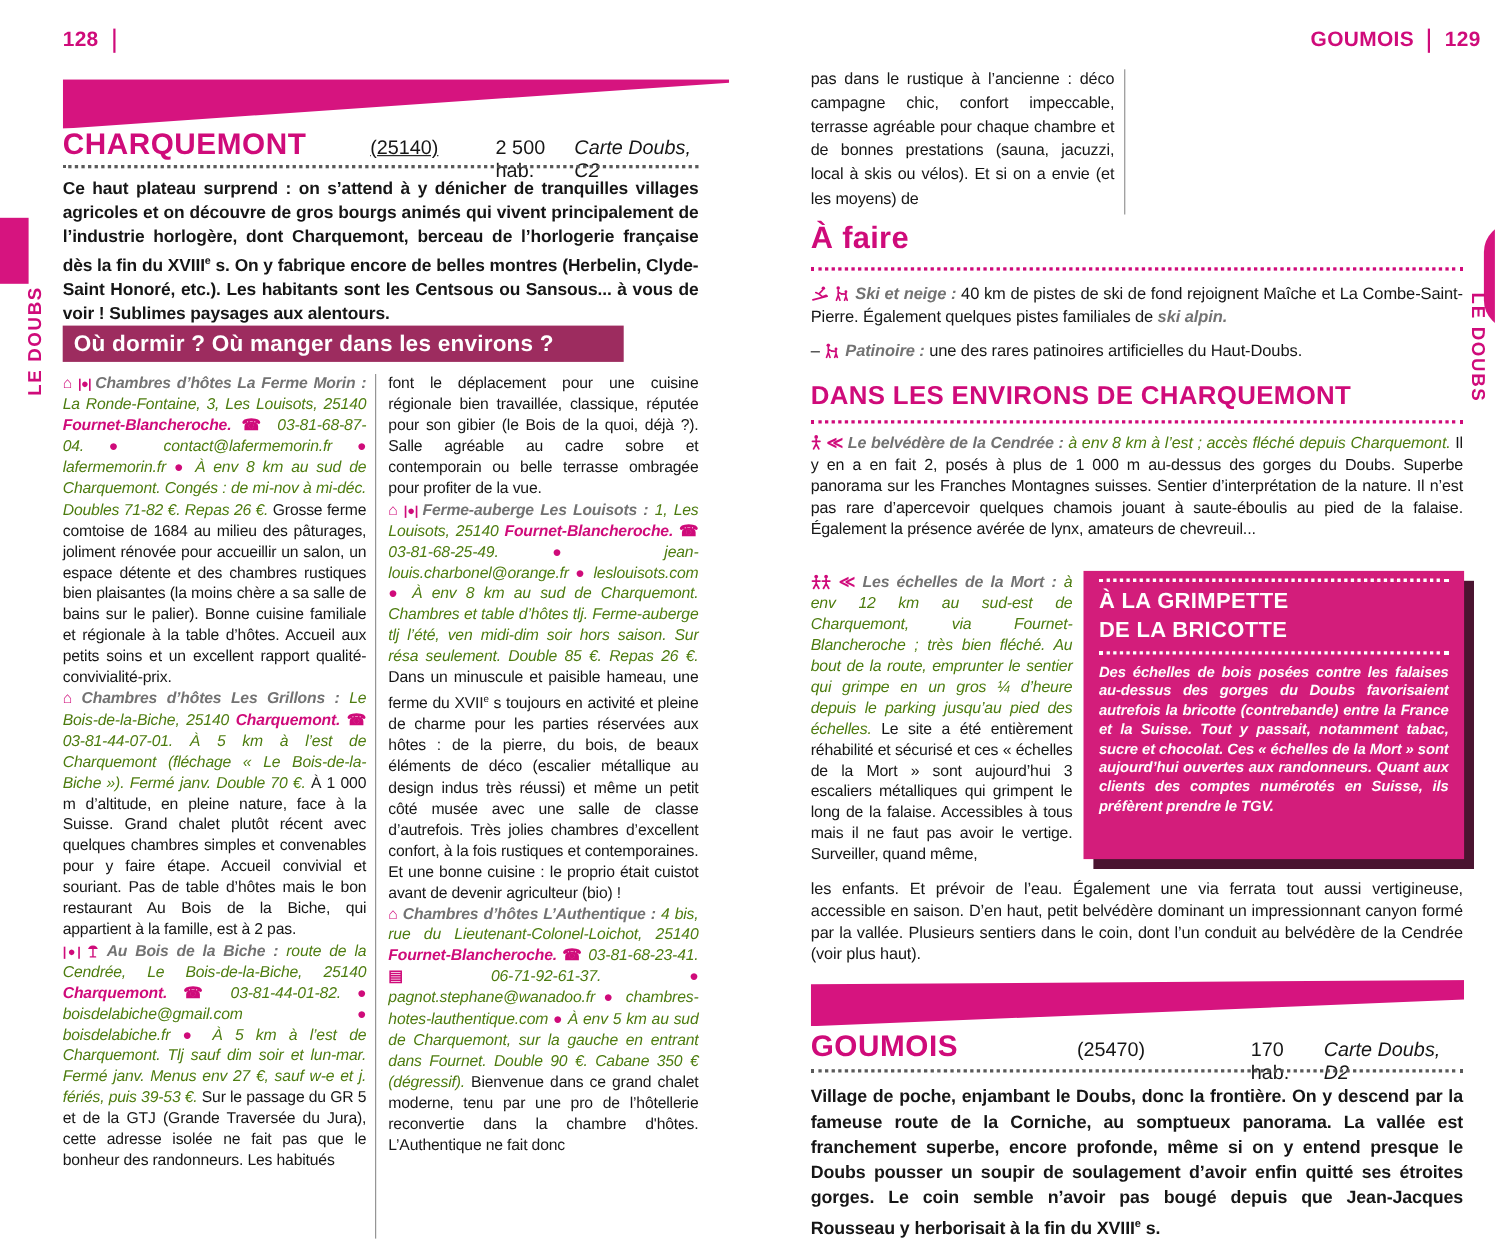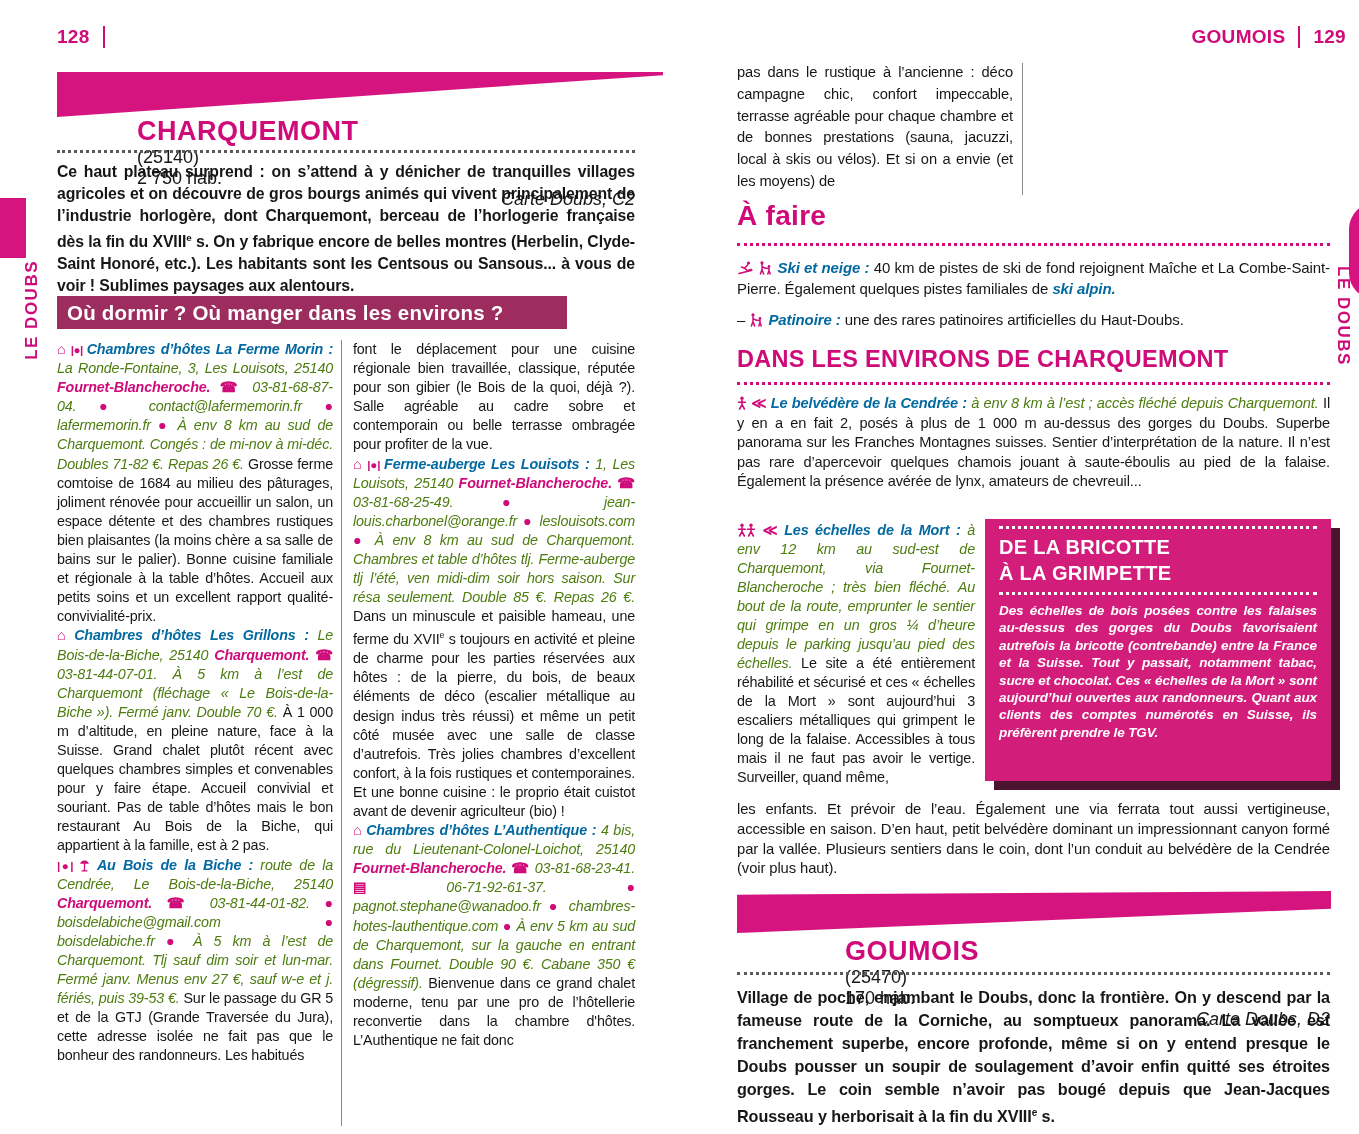--- a/index.html
+++ b/index.html
@@ -15,21 +15,21 @@
   .tabLtxt{left:22px;top:260px;writing-mode:vertical-rl;transform:rotate(180deg);
            font-weight:bold;font-size:17px;color:#cf0b7a;letter-spacing:1.5px;}
   .tabR{right:0;top:203px;width:26px;height:96px;background:#d6147f;border-radius:52px 0 0 52px;}
   .tabRtxt{left:1333px;top:266px;writing-mode:vertical-rl;font-weight:bold;font-size:17px;color:#cf0b7a;letter-spacing:1.5px;}
   
   .wedge1{left:57px;top:72px;width:606px;height:45px;background:#d6147f;
           clip-path:polygon(0 0,100% 0,100% 7%,0 100%);}
   .wedge2{left:737px;top:891px;width:594px;height:42px;background:#d6147f;
           clip-path:polygon(0 9%,100% 0,100% 42%,0 100%);}
   
-  .cityrow{display:flex;align-items:baseline;font-size:18px;flex-direction:column;}
+  .cityrow{display:flex;align-items:baseline;font-size:18px;}
   .cityname{font-size:27px;font-weight:bold;color:#cf0b7a;letter-spacing:.5px;}
   .dotrule{border-bottom:3px dotted #5a5a5a;}
   .dotruleM{border-bottom:3px dotted #cf0b7a;}
   .maprefit{font-style:italic;}
   
   .intro{font-weight:bold;font-size:15.8px;line-height:22px;letter-spacing:-.1px;}
   .gintro{font-weight:bold;font-size:16.2px;line-height:23px;letter-spacing:-.1px;}
   
   .banner{left:57px;top:296px;width:500px;height:33px;background:#9d2c5f;color:#fff;
           font-weight:bold;font-size:20.5px;line-height:33px;padding-left:10px;letter-spacing:.2px;}
@@ -46,21 +46,21 @@
   .afterbox{font-size:14.8px;line-height:19.8px;letter-spacing:-.1px;}
   
   .pbox{left:985px;top:519px;width:346px;height:262px;background:#d31d7b;box-shadow:9px 9px 0 #4a1430;
         color:#fff;box-sizing:border-box;padding:7px 14px 0 14px;}
   .pbox .ttlwrap{border-top:3px dotted #fff;border-bottom:3px dotted #fff;padding:5px 0 6px 0;}
   .pbox .ttl{font-weight:bold;font-size:20px;line-height:26px;letter-spacing:.3px;}
   .pbox .bdy{margin-top:7px;font-weight:bold;font-style:italic;font-size:13.5px;line-height:17.4px;letter-spacing:-.1px;}
   
   .seg-n{}
   .seg-i{}
-  .seg-bi{font-weight:bold;font-style:italic;color:#0369a1;}
+  .seg-bi{font-weight:bold;font-style:italic;color:#737373;}
   .seg-pi{color:#4d7c0f;font-style:italic;}
   .seg-pib{color:#cf0b7a;font-style:italic;font-weight:bold;}
   .seg-pk{color:#cf0b7a;}
   .seg-sup{vertical-align:super;font-size:.62em;}
   .icn{color:#cf0b7a;font-weight:bold;font-style:normal;white-space:nowrap;}
   .icn svg{display:inline-block;vertical-align:-2px;}
   .ic-resto{letter-spacing:-2px;font-size:.82em;}
 </style>
 </head>
 <body>
@@ -78,22 +78,22 @@
   </div>
 
   <div class="abs tabL"></div>
   <div class="abs tabLtxt">LE DOUBS</div>
   <div class="abs tabR"></div>
   <div class="abs tabRtxt">LE DOUBS</div>
 
   <div class="abs wedge1"></div>
   <div class="abs cityrow" style="left:57px;top:116px;width:578px;">
     <span class="cityname">CHARQUEMONT</span>
-    <span style="margin-left:80px;">(25140)</span>
-    <span style="margin-left:52px;">2 750 hab.</span>
+    <span style="margin-left:58px;text-decoration:underline;">(25140)</span>
+    <span style="margin-left:52px;">2 500 hab.</span>
     <span class="maprefit" style="margin-left:auto;">Carte Doubs, C2</span>
   </div>
   <div class="abs dotrule" style="left:57px;top:150px;width:578px;"></div>
 
   <div class="abs jp intro" style="left:57px;top:161px;width:578px;"><span class="seg-n">Ce haut plateau surprend : on s’attend à y dénicher de tranquilles villages agricoles et on découvre de gros bourgs animés qui vivent principalement de l’industrie horlogère, dont Charquemont, berceau de l’horlogerie française dès la fin du XVIII</span><span class="seg-sup">e</span><span class="seg-n"> s. On y fabrique encore de belles montres (Herbelin, Clyde-Saint Honoré, etc.). Les habitants sont les Centsous ou Sansous... à vous de voir ! Sublimes paysages aux alentours.</span></div>
 
   <div class="abs banner">Où dormir ? Où manger dans les environs ?</div>
 
   <div class="abs jp col" style="left:57px;top:340px;width:276px;"><span class="icn ">⌂</span> <span class="icn ic-resto">|●|</span> <span class="seg-bi">Chambres d’hôtes La Ferme Morin : </span><span class="seg-pi">La Ronde-Fontaine, 3, Les Louisots, 25140 </span><span class="seg-pib">Fournet-Blancheroche. </span><span class="icn ">☎</span> <span class="seg-pi"> 03-81-68-87-04. </span><span class="seg-pk">● </span><span class="seg-pi">contact@lafermemorin.fr </span><span class="seg-pk">● </span><span class="seg-pi">lafermemorin.fr </span><span class="seg-pk">● </span><span class="seg-pi">À env 8 km au sud de Charquemont. Congés : de mi-nov à mi-déc. Doubles 71-82 €. Repas 26 €. </span><span class="seg-n">Grosse ferme comtoise de 1684 au milieu des pâturages, joliment rénovée pour accueillir un salon, un espace détente et des chambres rustiques bien plaisantes (la moins chère a sa salle de bains sur le palier). Bonne cuisine familiale et régionale à la table d’hôtes. Accueil aux petits soins et un excellent rapport qualité-convivialité-prix.</span><br><span class="icn ">⌂</span> <span class="seg-bi">Chambres d’hôtes Les Grillons : </span><span class="seg-pi">Le Bois-de-la-Biche, 25140 </span><span class="seg-pib">Charquemont. </span><span class="icn ">☎</span> <span class="seg-pi"> 03-81-44-07-01. À 5 km à l’est de Charquemont (fléchage « Le Bois-de-la-Biche »). Fermé janv. Double 70 €. </span><span class="seg-n">À 1 000 m d’altitude, en pleine nature, face à la Suisse. Grand chalet plutôt récent avec quelques chambres simples et convenables pour y faire étape. Accueil convivial et souriant. Pas de table d’hôtes mais le bon restaurant </span><span class="seg-i">Au Bois de la Biche</span><span class="seg-n">, qui appartient à la famille, est à 2 pas.</span><br><span class="icn ic-resto">|●|</span> <span class="icn "><svg width="11" height="13" viewBox="0 0 12 13">
           <path d="M6 1C3 1 1.4 3.2 1.2 4.6h9.6C10.6 3.2 9 1 6 1Z" fill="#cf0b7a"></path>
@@ -131,22 +131,22 @@
         </svg></span> <span class="icn ">≪</span> <span class="seg-bi">Le belvédère de la Cendrée : </span><span class="seg-pi">à env 8 km à l’est ; accès fléché depuis Charquemont. </span><span class="seg-n">Il y en a en fait 2, posés à plus de 1 000 m au-dessus des gorges du Doubs. Superbe panorama sur les Franches Montagnes suisses. Sentier d’interprétation de la nature. Il n’est pas rare d’apercevoir quelques chamois jouant à saute-éboulis au pied de la falaise. Également la présence avérée de lynx, amateurs de chevreuil...</span></div>
   <div class="abs jp ech" style="left:737px;top:521px;width:238px;"><span class="icn "><svg width="19" height="14" viewBox="0 0 19 14">
           <circle cx="5" cy="2.2" r="1.7" fill="#cf0b7a"></circle>
           <path d="M5 4.2V8.6M5 8.6L2.6 13M5 8.6L7.4 13M1.6 6.2h6.8" stroke="#cf0b7a" stroke-width="1.6" fill="none" stroke-linecap="round"></path>
           <circle cx="14" cy="2.2" r="1.7" fill="#cf0b7a"></circle>
           <path d="M14 4.2V8.6M14 8.6L11.6 13M14 8.6L16.4 13M10.6 6.2h6.8" stroke="#cf0b7a" stroke-width="1.6" fill="none" stroke-linecap="round"></path>
         </svg></span> <span class="icn ">≪</span> <span class="seg-bi">Les échelles de la Mort : </span><span class="seg-pi">à env 12 km au sud-est de Charquemont, via Fournet-Blancheroche ; très bien fléché. Au bout de la route, emprunter le sentier qui grimpe en un gros ¼ d’heure depuis le parking jusqu’au pied des échelles. </span><span class="seg-n">Le site a été entièrement réhabilité et sécurisé et ces « échelles de la Mort » sont aujourd’hui 3 escaliers métalliques qui grimpent le long de la falaise. Accessibles à tous mais il ne faut pas avoir le vertige. Surveiller, quand même,</span></div>
 
   <div class="abs pbox">
     <div class="ttlwrap">
+      <div class="ttl">À LA GRIMPETTE</div>
       <div class="ttl">DE LA BRICOTTE</div>
-      <div class="ttl">À LA GRIMPETTE</div>
     </div>
     <div class="bdy jp">Des échelles de bois posées contre les falaises au-dessus des gorges du Doubs favorisaient autrefois la bricotte (contrebande) entre la France et la Suisse. Tout y passait, notamment tabac, sucre et chocolat. Ces « échelles de la Mort » sont aujourd’hui ouvertes aux randonneurs. Quant aux clients des comptes numérotés en Suisse, ils préfèrent prendre le TGV.</div>
   </div>
 
   <div class="abs jp afterbox" style="left:737px;top:800px;width:593px;">les enfants. Et prévoir de l’eau. Également une via ferrata tout aussi vertigineuse, accessible en saison. D’en haut, petit belvédère dominant un impressionnant canyon formé par la vallée. Plusieurs sentiers dans le coin, dont l’un conduit au belvédère de la Cendrée (voir plus haut).</div>
 
   <div class="abs wedge2"></div>
   <div class="abs cityrow" style="left:737px;top:936px;width:593px;">
     <span class="cityname">GOUMOIS</span>
     <span style="margin-left:108px;">(25470)</span>

